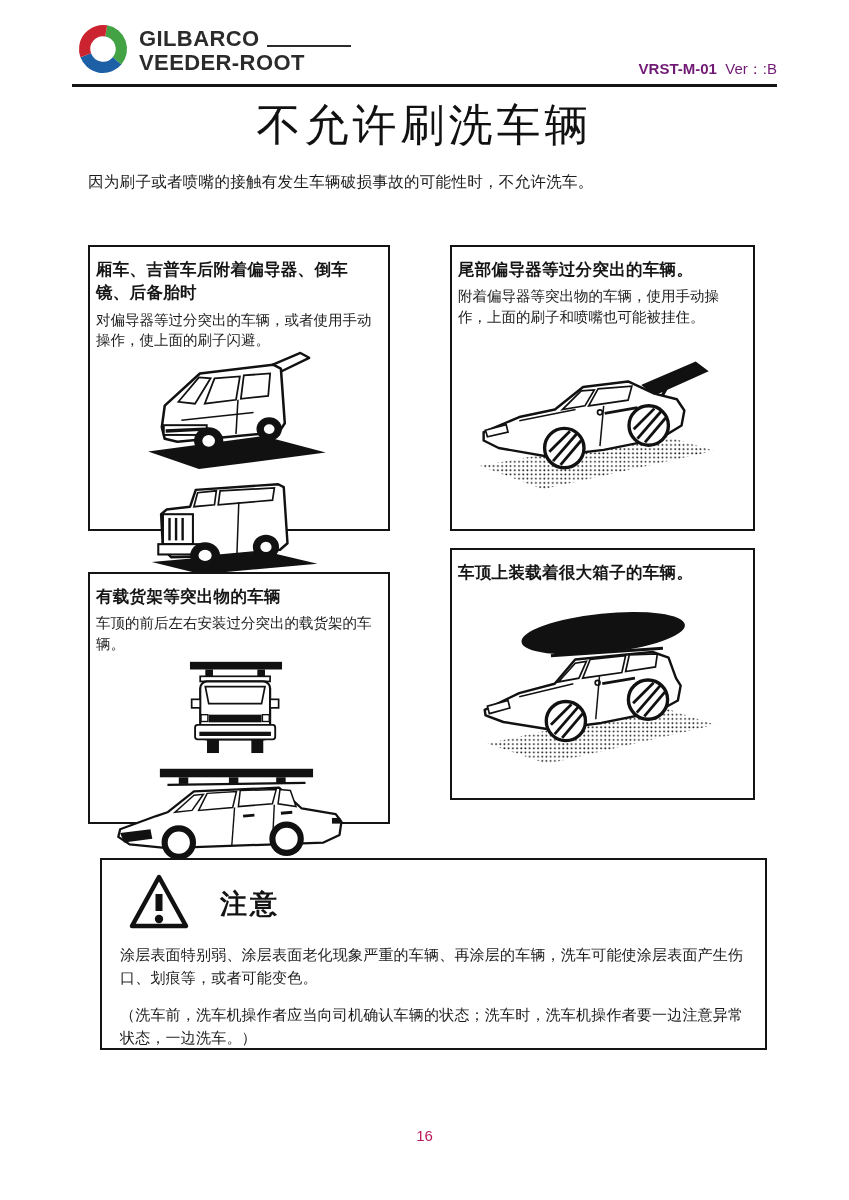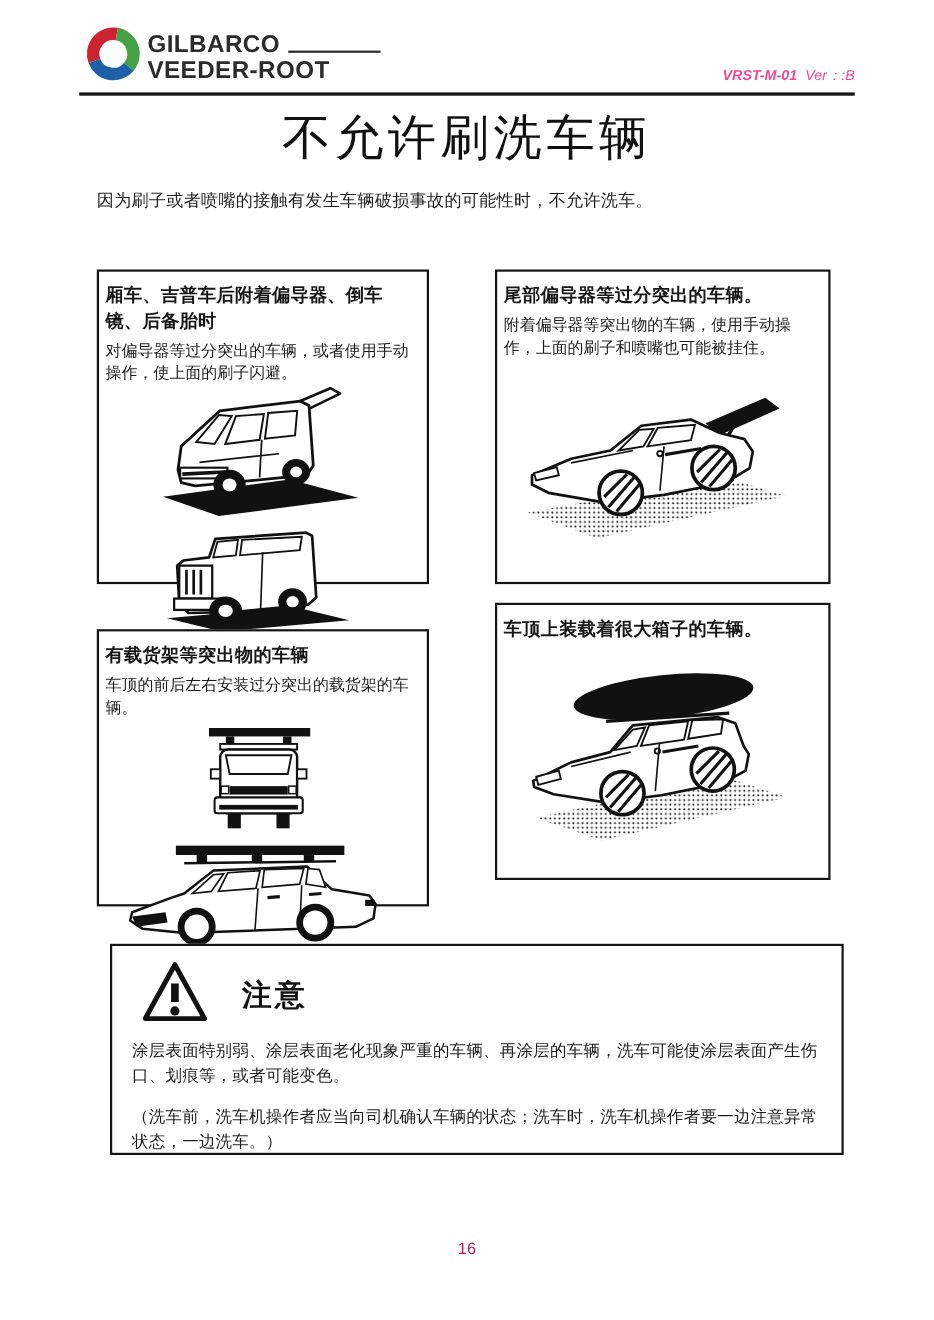--- a/index.html
+++ b/index.html
@@ -5,25 +5,25 @@
   * { margin:0; padding:0; box-sizing:border-box; }
   html,body { background:#ffffff; }
   .page {
     position:relative; width:849px; height:1200px; margin:0 auto;
     background:#ffffff; color:#1c1c1c;
     font-family:"Liberation Sans","DejaVu Sans",sans-serif;
     overflow:hidden;
   }
 
   
-  .logo-wrap { position:absolute; left:76px; top:22px; display:flex; align-items:center; gap:4px; }
+  .logo-wrap { position:absolute; left:76px; top:22px; display:flex; align-items:center; gap:9px; }
   .logo-text { font-weight:bold; color:#2b2b2b; font-size:22px; line-height:1.08; letter-spacing:0.4px; width:212px; }
   .logo-line1 { display:flex; align-items:flex-end; }
   .logo-rule { flex:1; height:0; border-bottom:2px solid #2b2b2b; margin:0 0 4px 7px; }
-  .doc-ref { position:absolute; right:72px; top:60px; font-size:13px; color:#ec4899; white-space:nowrap;font-style:italic; }
+  .doc-ref { position:absolute; right:72px; top:60px; font-size:15px; color:#701a75; white-space:nowrap; }
   .doc-ref b { font-weight:bold; }
   .header-rule { position:absolute; left:72px; width:705px; top:84px; height:3px; background:#151515; }
 
   
   .page-title {
     position:absolute; left:0; right:0; top:96px; text-align:center;
     font-family:"Liberation Serif","DejaVu Serif",serif;
     font-size:44px; letter-spacing:4px; color:#111; font-weight:500;
   }
   .intro { position:absolute; left:88px; top:172px; font-size:15.5px; letter-spacing:0.3px; }

